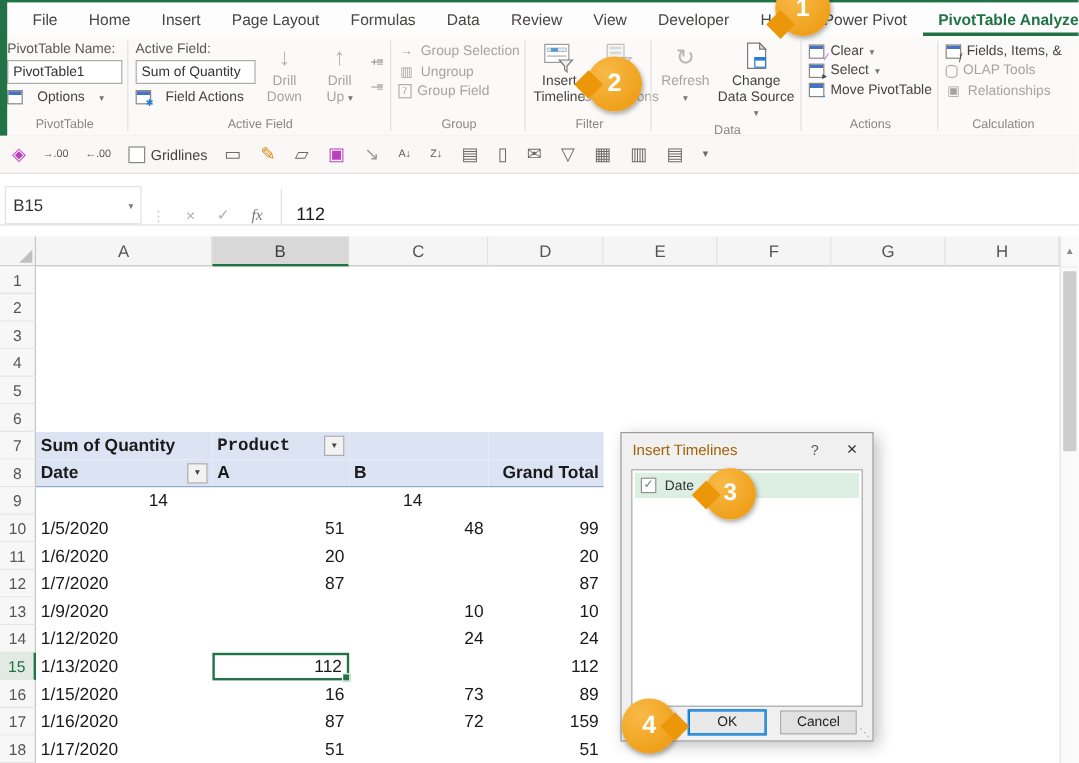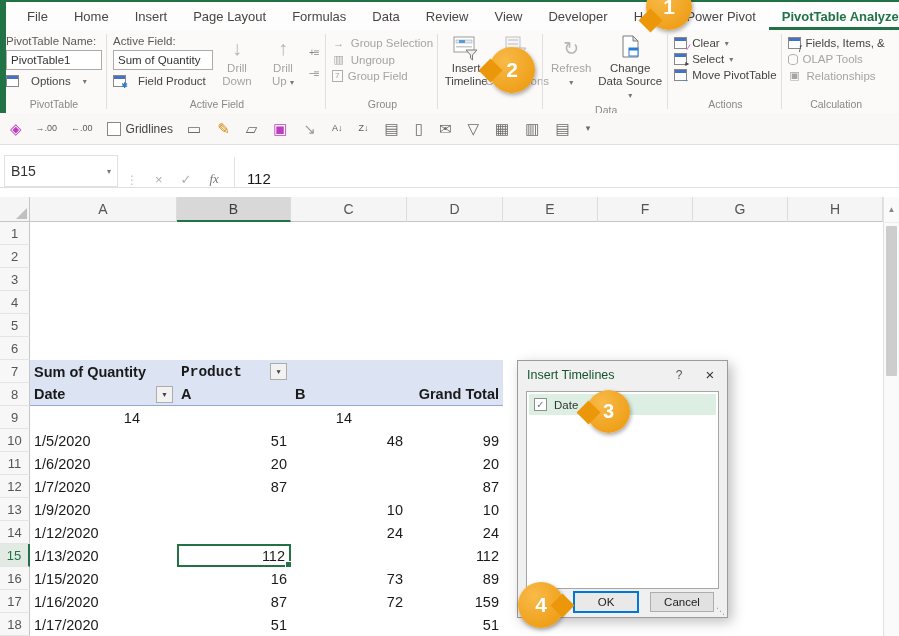--- a/index.html
+++ b/index.html
@@ -87,21 +87,21 @@
   .dd{width:15px;height:15px;margin-left:auto;border:1px solid #ACACAC;background:#F2F2F2;display:flex;
       align-items:center;justify-content:center;font-size:7px;color:#444;flex:none;}
   
   .vscroll{position:absolute;left:883px;top:197px;width:16px;height:439px;background:#FAFAFA;border-left:1px solid #E1E1E1;box-sizing:border-box;}
   .vs-up{height:25px;display:flex;align-items:center;justify-content:center;font-size:8px;color:#8A8886;border-bottom:1px solid #EDEDED;}
   .vs-thumb{margin:3px 2px 0 2px;height:150px;background:#CDCDCD;border-radius:1px;}
   
   .dialog{position:absolute;left:517px;top:360px;width:211px;height:258px;background:#F0F0F0;border:1px solid #9B9B9B;
           box-shadow:4px 4px 12px rgba(0,0,0,.25);z-index:40;box-sizing:border-box;}
   .dlg-titlebar{height:27px;display:flex;align-items:center;}
-  .dlg-title{font-size:12.5px;color:#14532d;padding-left:9px;}
+  .dlg-title{font-size:12.5px;color:#a16207;padding-left:9px;}
   .dlg-help{margin-left:auto;width:28px;text-align:center;font-size:12px;color:#555;}
   .dlg-close{width:34px;text-align:center;font-size:15px;color:#333;}
   .dlg-list{position:absolute;left:8px;top:30px;width:193px;height:198px;background:#fff;border:1px solid #A6A6A6;box-sizing:border-box;}
   .dlg-item{margin:2px;height:21px;background:var(--dialog-item-fill);display:flex;align-items:center;gap:7px;padding-left:5px;}
   .cbx{width:13px;height:13px;background:#fff;border:1px solid #8F8F8F;box-sizing:border-box;display:flex;
        align-items:center;justify-content:center;}
   .cbx-check{font-size:10px;color:#7A7A7A;line-height:1;}
   .dlg-item-label{font-size:11.5px;color:#333;}
   .btn{position:absolute;bottom:5px;height:20px;width:64px;font-size:11.5px;font-family:inherit;color:#222;cursor:default;}
   .btn.ok{right:89px;background:#E9E9E9;border:1px solid var(--ok-border);box-shadow:0 0 0 1px var(--ok-border);}
@@ -158,21 +158,21 @@
     </div>
     <div class="vsep"></div>
 
     <div class="rg">
       <div style="display:flex;gap:2px;">
         <div style="display:flex;flex-direction:column;">
           <div class="rlabel">Active Field:</div>
           <input class="rinput" style="width: 90px;" value="Sum of Quantity">
           <div class="rbtn">
             <span class="tblico gear"></span>
-            <span>Field Product</span>
+            <span>Field Actions</span>
           </div>
         </div>
         <div class="bigbtn drill dis">
           <span class="ic">↓</span>
           <span style="width:34px">Drill Down</span>
         </div>
         <div class="bigbtn drill dis">
           <span class="ic">↑</span>
           <span style="width:34px"><span>Drill Up</span> <span class="caret">▾</span></span>
         </div>
@@ -223,20 +223,21 @@
             <svg width="26" height="26" viewBox="0 0 26 26">
               <rect x="3" y="2" width="14" height="16" fill="#F6F6F6" stroke="#C0C0C0"></rect>
               <rect x="5" y="4" width="10" height="2" fill="#D8D8D8"></rect>
               <rect x="5" y="8" width="10" height="2" fill="#D8D8D8"></rect>
               <path d="M12 13 h11 l-4.5 5 v5 l-2 -1.8 v-3.2 z" fill="#F2F2F2" stroke="#C0C0C0"></path>
             </svg>
           </span>
           <span style="width:62px">Filter Connections</span>
         </div>
       </div>
+      <div class="gtitle">Filter</div>
     </div>
     <div class="vsep"></div>
 
     <div class="rg">
       <div style="display:flex;gap:4px;">
         <div class="bigbtn dis">
           <span class="ic" style="font-size:19px;color:#B8B6B4;">↻</span>
           <span><span>Refresh</span><br><span class="caret">▾</span></span>
         </div>
         <div class="bigbtn" style="width:66px">

